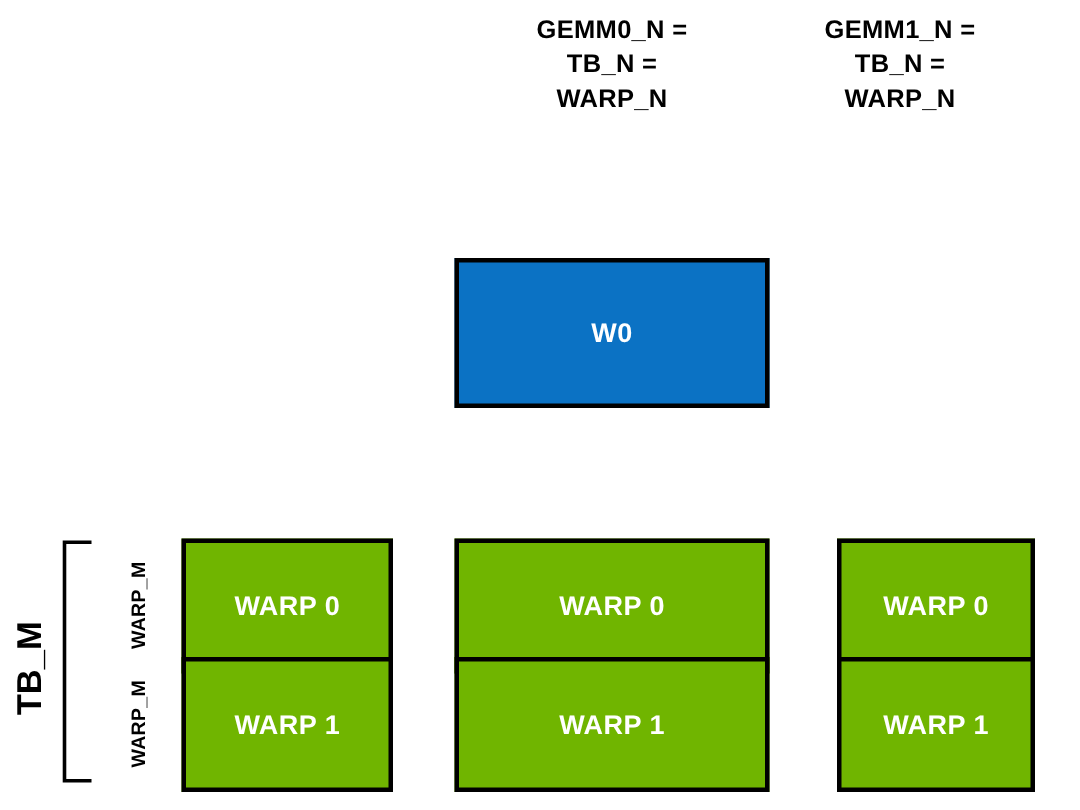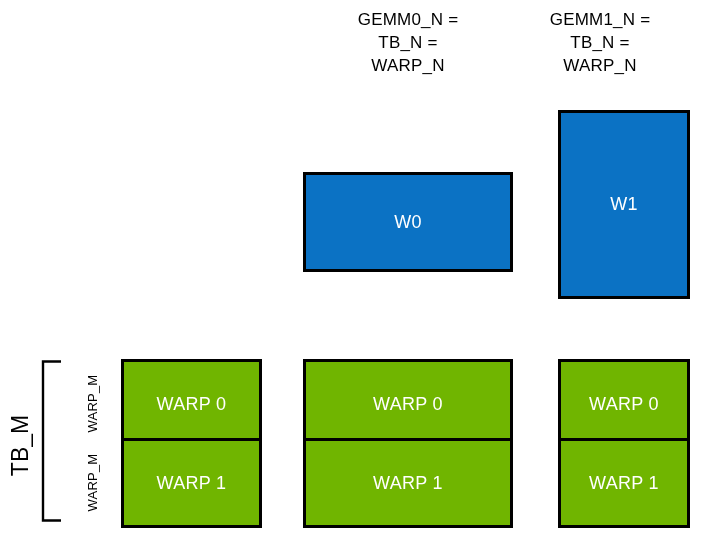--- a/index.html
+++ b/index.html
@@ -10,20 +10,21 @@
     width: 720px;
     height: 540px;
     background: #ffffff;
     font-family: "Liberation Sans", sans-serif;
     overflow: hidden;
   }
   #canvas {
     position: relative;
     width: 720px;
     height: 540px;
+    font-weight: bold;
   }
 
   
   .col-caption {
     position: absolute;
     text-align: center;
     font-size: 17px;
     line-height: 23px;
     color: #000000;
     white-space: pre-line;
@@ -110,21 +111,20 @@
   <div class="col-caption" id="caption-gemm0">GEMM0_N =
 TB_N =
 WARP_N</div>
 
   <div class="col-caption" id="caption-gemm1">GEMM1_N =
 TB_N =
 WARP_N</div>
 
   <div class="box blue" id="box-w0">W0</div>
 
-  <div class="box blue" id="box-w1">W1</div>
 
   <svg id="tbm-bracket" viewBox="0 0 22 162" preserveAspectRatio="none">
     <path d="M 20 1.5 L 2 1.5 L 2 160.5 L 20 160.5" fill="none" stroke="#000000" stroke-width="2.4"></path>
   </svg>
 
   <div class="vlabel" id="label-tbm">TB_M</div>
 
   <div class="vlabel warpm-label" id="label-warpm-0">WARP_M</div>
 
   <div class="vlabel warpm-label" id="label-warpm-1">WARP_M</div>

